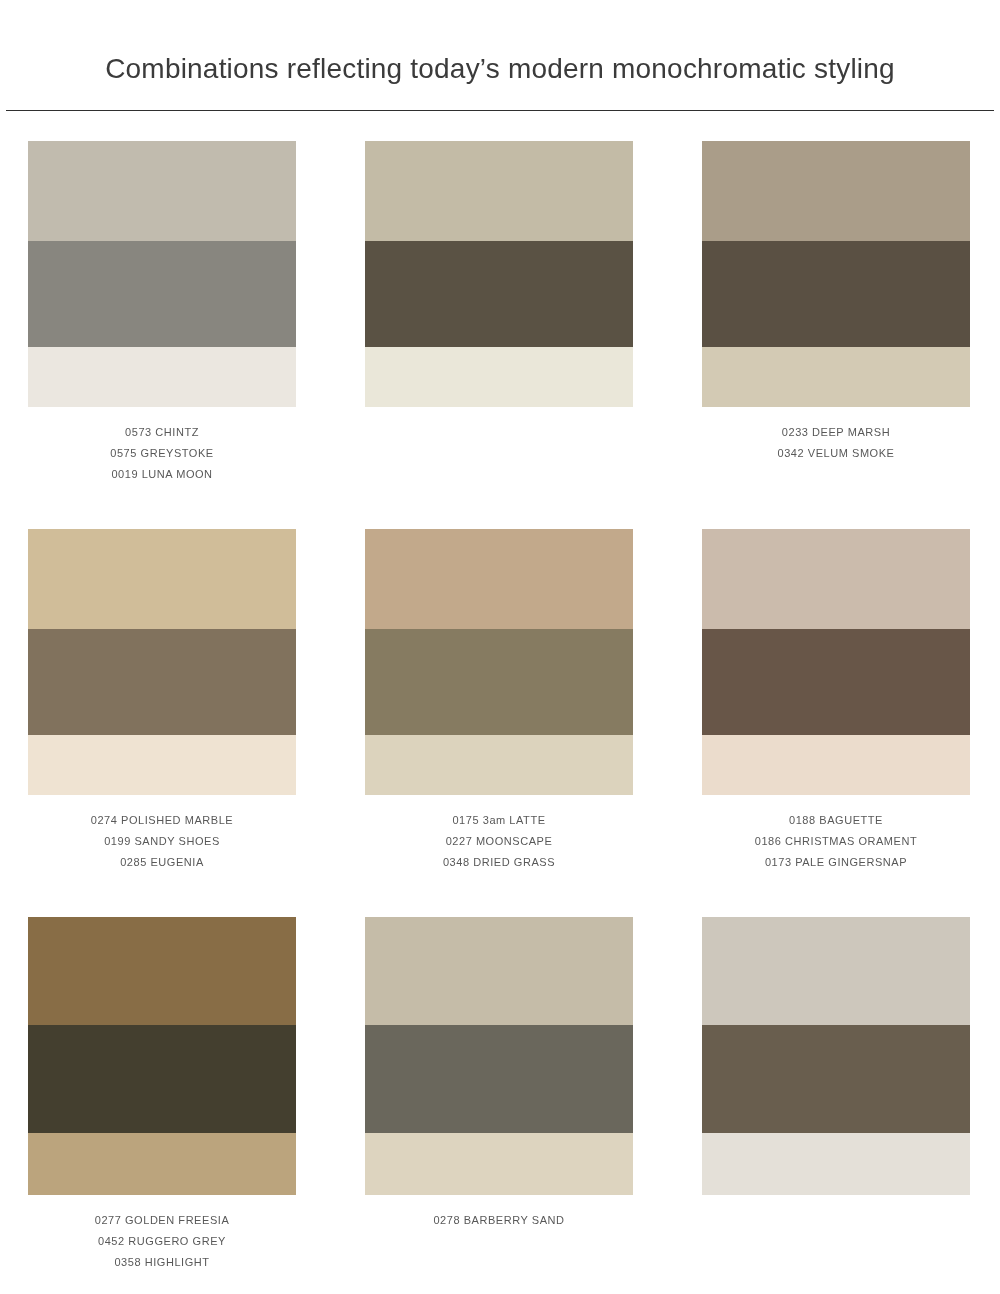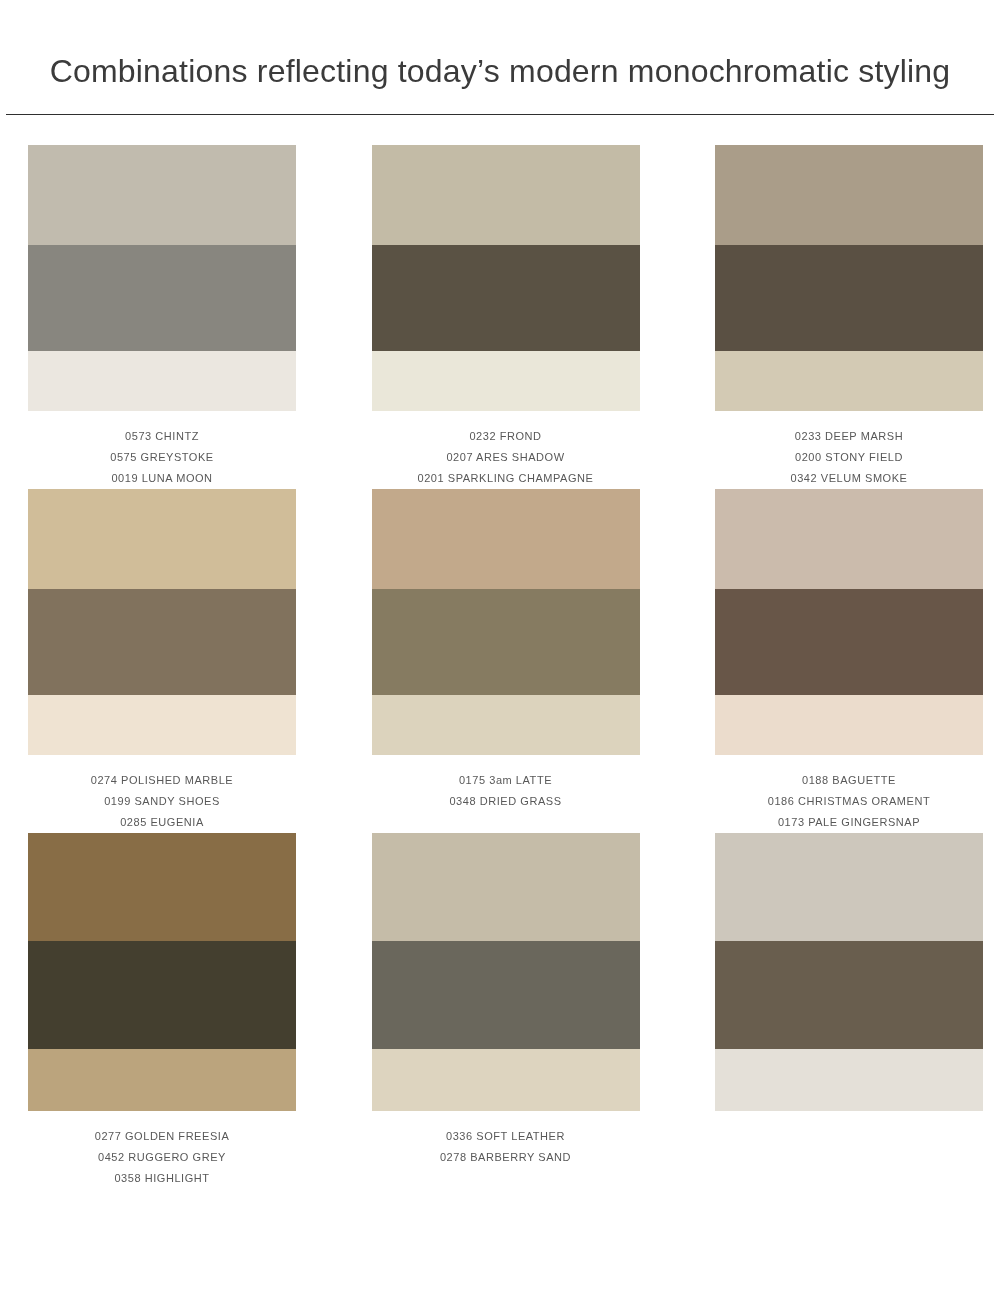--- a/index.html
+++ b/index.html
@@ -21,40 +21,41 @@
     height: 1294px;
     box-sizing: border-box;
   }
 
   
   .header {
     padding-top: 52px;
     text-align: center;
   }
   .page-title {
-    font-size: 32px;
+    font-size: 28px;
     font-weight: 400;
     letter-spacing: 0.2px;
     color: #3b3b3b;
     margin: 0;
     line-height: 1.2;
   }
   .title-rule {
     margin: 24px 6px 0 6px;
     border: 0;
     border-top: 1.6px solid #2f2f2f;
     height: 0;
   }
 
   
   .palette-grid {
     display: grid;
     grid-template-columns: repeat(3, 268px);
     justify-content: space-between;
-    padding: 30px 17px 0 28px;
+    padding: 30px 30px 0 28px;
+    row-gap: 44px;
     box-sizing: border-box;
   }
 
   .palette-card {
     width: 268px;
   }
 
   .swatch-stack {
     width: 268px;
     display: block;
@@ -110,36 +111,30 @@
         <div class="swatch-label">0019 LUNA MOON</div>
       </div>
     </div>
 
     <div class="palette-card row-1">
       <div class="swatch-stack">
         <div class="swatch swatch-top" style="background-color: rgb(195, 187, 166);"></div>
         <div class="swatch swatch-middle" style="background-color: rgb(90, 82, 68);"></div>
         <div class="swatch swatch-bottom" style="background-color: rgb(234, 231, 217);"></div>
       </div>
-      <div class="swatch-labels">
-        <div class="swatch-label">0232 FROND</div>
-        <div class="swatch-label">0207 ARES SHADOW</div>
-        <div class="swatch-label">0201 SPARKLING CHAMPAGNE</div>
-      </div>
     </div>
 
     <div class="palette-card row-1">
       <div class="swatch-stack">
         <div class="swatch swatch-top" style="background-color: rgb(170, 157, 137);"></div>
         <div class="swatch swatch-middle" style="background-color: rgb(90, 80, 67);"></div>
         <div class="swatch swatch-bottom" style="background-color: rgb(211, 202, 180);"></div>
       </div>
       <div class="swatch-labels">
         <div class="swatch-label">0233 DEEP MARSH</div>
-        <div class="swatch-label">0200 STONY FIELD</div>
         <div class="swatch-label">0342 VELUM SMOKE</div>
       </div>
     </div>
 
     <div class="palette-card row-2">
       <div class="swatch-stack">
         <div class="swatch swatch-top" style="background-color: rgb(208, 189, 153);"></div>
         <div class="swatch swatch-middle" style="background-color: rgb(129, 114, 93);"></div>
         <div class="swatch swatch-bottom" style="background-color: rgb(239, 227, 210);"></div>
       </div>
@@ -151,20 +146,21 @@
     </div>
 
     <div class="palette-card row-2">
       <div class="swatch-stack">
         <div class="swatch swatch-top" style="background-color: rgb(194, 169, 139);"></div>
         <div class="swatch swatch-middle" style="background-color: rgb(134, 123, 97);"></div>
         <div class="swatch swatch-bottom" style="background-color: rgb(220, 211, 189);"></div>
       </div>
       <div class="swatch-labels">
         <div class="swatch-label">0175 3am LATTE</div>
+        <div class="swatch-label">0227 MOONSCAPE</div>
         <div class="swatch-label">0348 DRIED GRASS</div>
       </div>
     </div>
 
     <div class="palette-card row-2">
       <div class="swatch-stack">
         <div class="swatch swatch-top" style="background-color: rgb(203, 187, 172);"></div>
         <div class="swatch swatch-middle" style="background-color: rgb(104, 86, 72);"></div>
         <div class="swatch swatch-bottom" style="background-color: rgb(235, 220, 204);"></div>
       </div>
@@ -188,21 +184,20 @@
       </div>
     </div>
 
     <div class="palette-card row-3">
       <div class="swatch-stack">
         <div class="swatch swatch-top" style="background-color: rgb(197, 188, 168);"></div>
         <div class="swatch swatch-middle" style="background-color: rgb(106, 103, 92);"></div>
         <div class="swatch swatch-bottom" style="background-color: rgb(221, 212, 191);"></div>
       </div>
       <div class="swatch-labels">
-        <div class="swatch-label">0336 SOFT LEATHER</div>
         <div class="swatch-label">0278 BARBERRY SAND</div>
       </div>
     </div>
 
     <div class="palette-card row-3">
       <div class="swatch-stack">
         <div class="swatch swatch-top" style="background-color: rgb(205, 199, 188);"></div>
         <div class="swatch swatch-middle" style="background-color: rgb(105, 94, 78);"></div>
         <div class="swatch swatch-bottom" style="background-color: rgb(228, 224, 216);"></div>
       </div>

